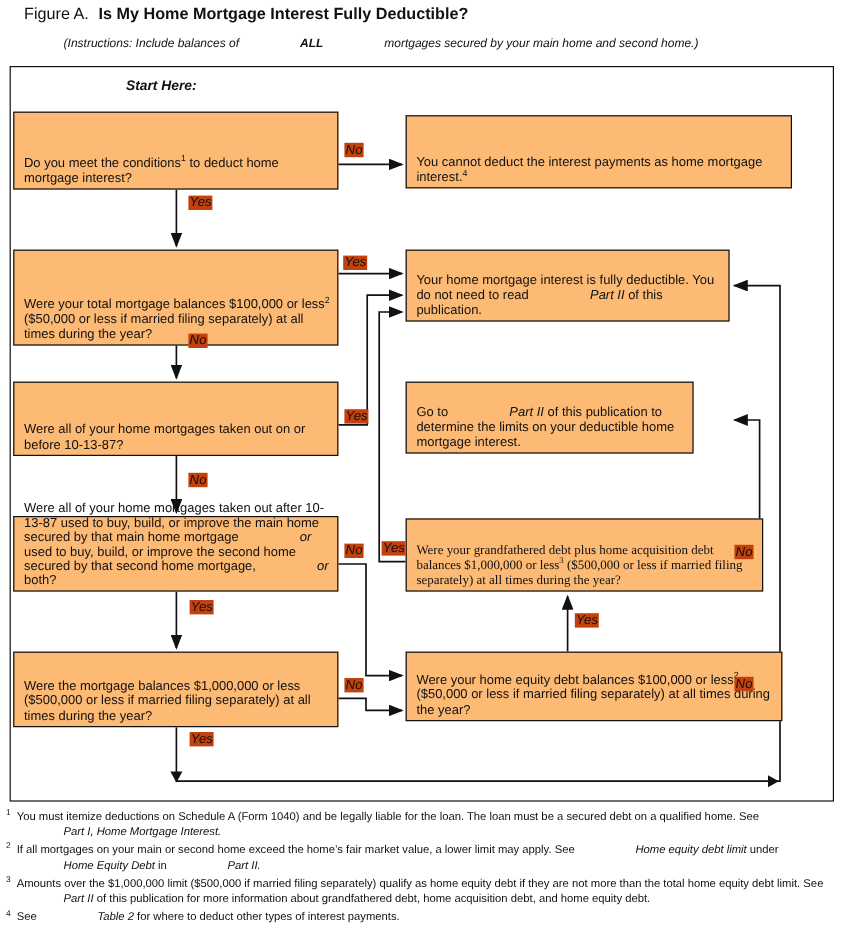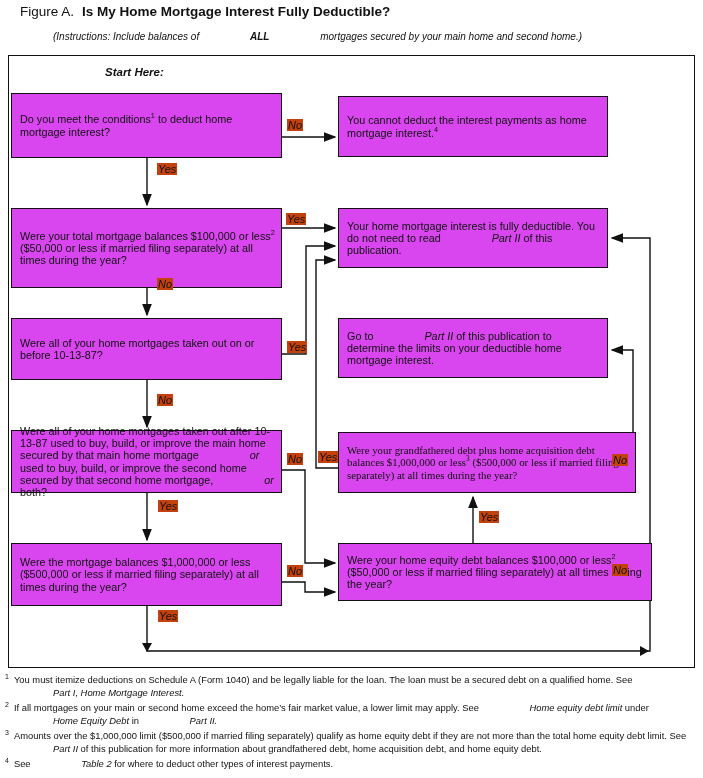--- a/index.html
+++ b/index.html
@@ -11,41 +11,41 @@
     color:#111;
     overflow:hidden;
   }
   .title{position:absolute;left:5px;top:4px;font-size:13.5px;white-space:nowrap;margin-left:15px;}
   .title .main{font-weight:bold;margin-left:8px;}
   .instructions{position:absolute;left:5px;top:31px;font-size:10px;font-style:italic;white-space:nowrap;}
   .outer-border{position:absolute;left:8px;top:55px;width:687px;height:613px;border:1.8px solid #111;box-sizing:border-box;background:#fff;}
   .start-here{position:absolute;left:57px;top:66px;font-size:11.5px;font-weight:bold;font-style:italic;margin-left:48px;}
   .fbox{
     position:absolute;box-sizing:border-box;
-    border:1.5px solid #111;background:#d946ef;
-    display:flex;align-items:center;
+    border:1.5px solid #111;background:#fdba74;
+    display:flex;align-items:flex-end;
     padding:2px 6px 2px 8px;
     font-size:10.8px;line-height:1.14;
   }
   .fbox .txt{display:block;}
   sup{font-size:0.68em;line-height:0;vertical-align:super;}
   .it{font-style:italic;margin-left:48px;}
   .bd{font-weight:bold;}
   .lbl{position:absolute;font-size:11px;font-style:italic;background:#c2410c;padding:0 1px;}
   svg.connectors{position:absolute;left:0;top:0;pointer-events:none;}
   .footnotes{position:absolute;left:5px;top:674px;width:694px;font-size:9.4px;line-height:12.5px;}
   .fn{margin-bottom:3px;}
   .fn sup{font-size:7px;margin-right:5px;}
   
   #bq1{left:11px;top:93px;width:271px;height:65px;}
-  #br1{left:338px;top:96px;width:270px;height:61px;}
+  #br1{left:338px;top:96px;width:322px;height:61px;}
   #bq2{left:11px;top:208px;width:271px;height:80px;}
   #br2{left:338px;top:208px;width:270px;height:60px;}
   #bq3{left:11px;top:318px;width:271px;height:62px;}
-  #br3{left:338px;top:318px;width:270px;height:60px;}
+  #br3{left:338px;top:318px;width:240px;height:60px;}
   #bq4{left:11px;top:430px;width:271px;height:63px;line-height:1.12;}
   #bq5{left:338px;top:432px;width:298px;height:61px;font-family:Liberation Serif, serif;}
   #bq6{left:11px;top:543px;width:271px;height:63px;}
   #bq7{left:338px;top:543px;width:314px;height:58px;}
   
   #lyes1{left:157px;top:163px;} #lno1{left:287px;top:119px;}
   #lyes2{left:286px;top:213px;} #lno2{left:157px;top:278px;}
   #lyes3{left:287px;top:341px;} #lno3{left:157px;top:394px;}
   #lno4{left:287px;top:453px;}  #lyes5{left:318px;top:451px;}
   #lyes4{left:158px;top:500px;} #lno5{left:612px;top:454px;}

